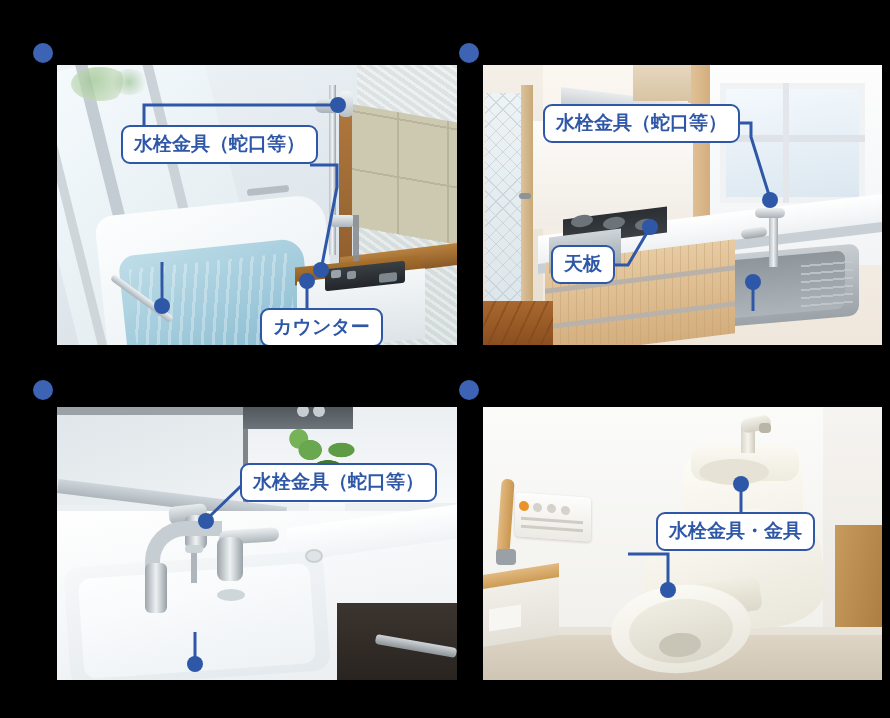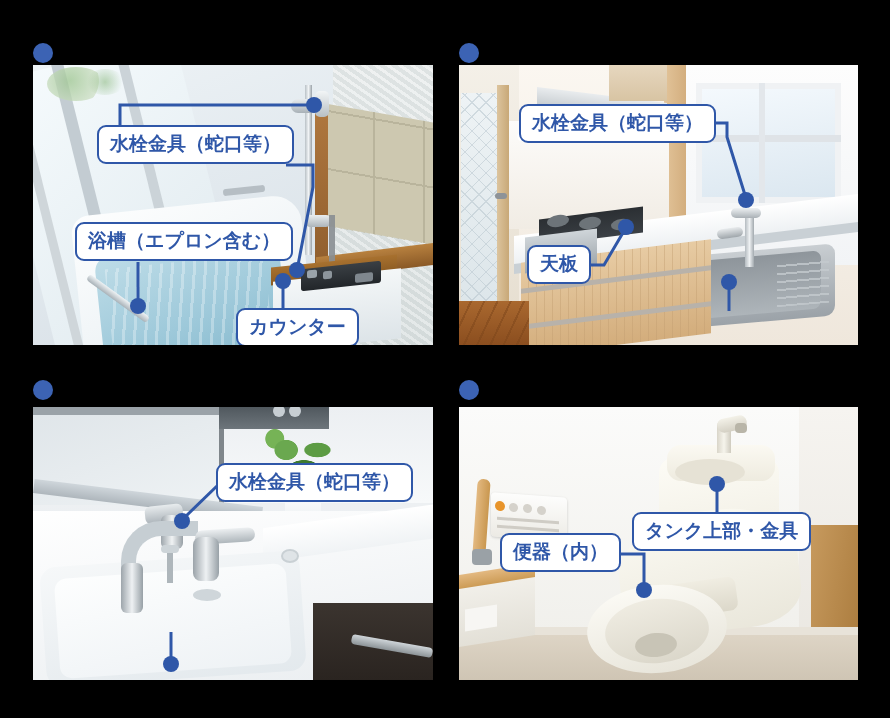--- a/index.html
+++ b/index.html
@@ -18,20 +18,21 @@
   .bullet{
     position:absolute;
     width:20px;height:20px;border-radius:50%;
     background:#3c63b4;
   }
 
   .photo{
     position:absolute;
     overflow:hidden;
     background:#d8dde2;
+    margin-left:24px;
   }
 
   
   .scene{position:absolute;inset:0;}
   .sh{position:absolute;}
 
   
   .label{
     position:absolute;
     background:#ffffff;
@@ -116,21 +117,20 @@
         <circle cx="281" cy="40" r="8"></circle>
         <path d="M 253 100 L 280 100 L 280 122 L 265 200"></path>
         <circle cx="264" cy="205" r="8"></circle>
         <path d="M 105 197 L 105 236"></path>
         <circle cx="105" cy="241" r="8"></circle>
         <path d="M 250 246 L 250 221"></path>
         <circle cx="250" cy="216" r="8"></circle>
       </svg>
 
       <div class="label" style="left:64px;top:60px;">水栓金具（蛇口等）</div>
-      <div class="label" style="left:42px;top:157px;">浴槽（エプロン含む）</div>
       <div class="label" style="left:203px;top:243px;">カウンター</div>
     </div>
   </div>
 
   <div class="panel" style="left:445px;top:0;width:445px;height:359px;">
 
     <div class="bullet" style="left:14px;top:43px;"></div>
 
     <div class="photo" style="left:14px;top:65px;width:399px;height:280px;">
       <div class="scene">
@@ -310,18 +310,17 @@
         <div class="sh" style="left:176px;top:226px;width:42px;height:24px;border-radius:50%;background:#c8c4b6;transform:rotate(-5deg);"></div>
       </div>
 
       <svg class="leader" style="left:0;top:0;width:399px;height:273px;" viewBox="0 0 399 273">
         <path d="M 258 108 L 258 82"></path>
         <circle cx="258" cy="77" r="8"></circle>
         <path d="M 145 147 L 185 147 L 185 178"></path>
         <circle cx="185" cy="183" r="8"></circle>
       </svg>
 
-      <div class="label" style="left:173px;top:105px;">タンク上部・金具</div>
-      <div class="label" style="left:41px;top:126px;">便器（内）</div>
+      <div class="label" style="left:173px;top:105px;">水栓金具・金具</div>
     </div>
   </div>
 
 </div>
 
 </body></html>

